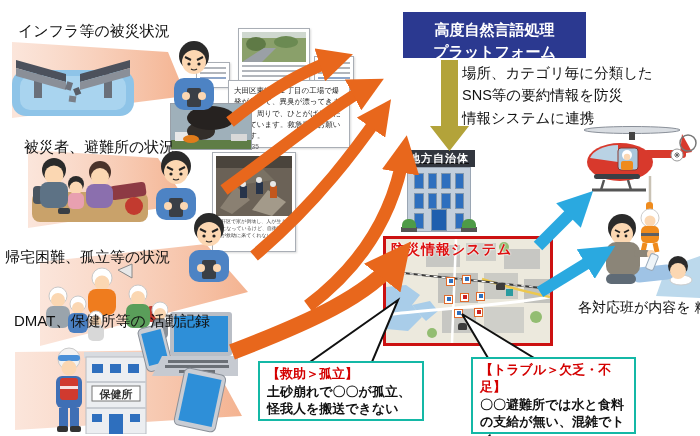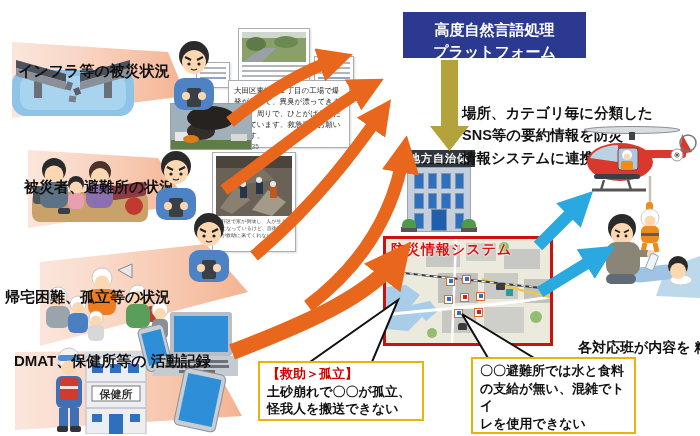--- a/index.html
+++ b/index.html
@@ -1,27 +1,27 @@
 <!DOCTYPE html>
 <html><head>
 <meta charset="utf-8">
 <style>
   html,body{margin:0;padding:0;background:#888;}
   *{box-sizing:border-box;}
   #canvas{position:relative;width:700px;height:436px;background:#fff;overflow:hidden;
     font-family:"Liberation Sans","DejaVu Sans",sans-serif;color:#111;}
   .abs{position:absolute;}
   .pre{white-space:pre-line;}
-  .jlabel{font-size:15px;font-weight:700;line-height:1.25;white-space:nowrap;margin-top:40px;}
+  .jlabel{font-size:15px;font-weight:400;line-height:1.25;white-space:nowrap;}
   .card{position:absolute;background:#fff;border:1px solid #a9aeb5;box-shadow:1px 1px 2px rgba(0,0,0,.15);}
   .bar{height:2px;background:#b2b6bc;margin:3px 3px 0 3px;}
   .bar.link{background:#8fa6c9;}
   .platform-box{background:#2b3990;color:#fff;text-align:center;font-size:15px;font-weight:bold;
     line-height:1.45;padding-top:7px;}
-  .callout{position:absolute;background:#fff;border:2px solid #eab308;padding:3px 7px;z-index:6;}
+  .callout{position:absolute;background:#fff;border:2px solid #14b8a6;padding:3px 7px;z-index:6;}
   .callout .hd{color:#d40000;font-weight:bold;font-size:13px;line-height:1.3;}
   .callout .bd{font-size:13px;font-weight:600;line-height:1.35;color:#111;}
   .map{position:absolute;left:383px;top:236px;width:170px;height:110px;border:3px solid #cc1111;
     background:#ece9dd;z-index:2;overflow:hidden;}
   .map-label{position:absolute;left:5px;top:2px;color:#dd1111;font-size:14px;font-weight:bold;
     letter-spacing:1px;z-index:3;text-shadow:0 0 2px #fff,0 0 2px #fff;white-space:nowrap;}
   .mk{position:absolute;width:9px;height:9px;background:#fff;border:1.5px solid #e06a2b;z-index:3;}
   .mk i{display:block;width:4px;height:4px;margin:1px auto;background:#2e6fbe;}
   .mk.red i{background:#cc2222;}
   .mkd{position:absolute;width:9px;height:7px;background:#3c3c3c;border-radius:3px 3px 1px 1px;z-index:3;}
@@ -426,18 +426,19 @@
       <polygon points="462,314 488,358 534,358" fill="#fff" stroke="#111" stroke-width="2"></polygon>
     </g>
   </svg>
 
   <div class="callout" style="left:258px;top:361px;width:166px;height:60px;">
     <div class="hd">【救助＞孤立】</div>
     <div class="bd pre">土砂崩れで〇〇が孤立、
 怪我人を搬送できない</div>
   </div>
   <div class="callout" style="left:471px;top:357px;width:165px;height:77px;">
+    <div class="hd">【トラブル＞欠乏・不足】</div>
     <div class="bd pre">〇〇避難所では水と食料
 の支給が無い、混雑でトイ
 レを使用できない</div>
   </div>
 
 </div>
 
 </body></html>

